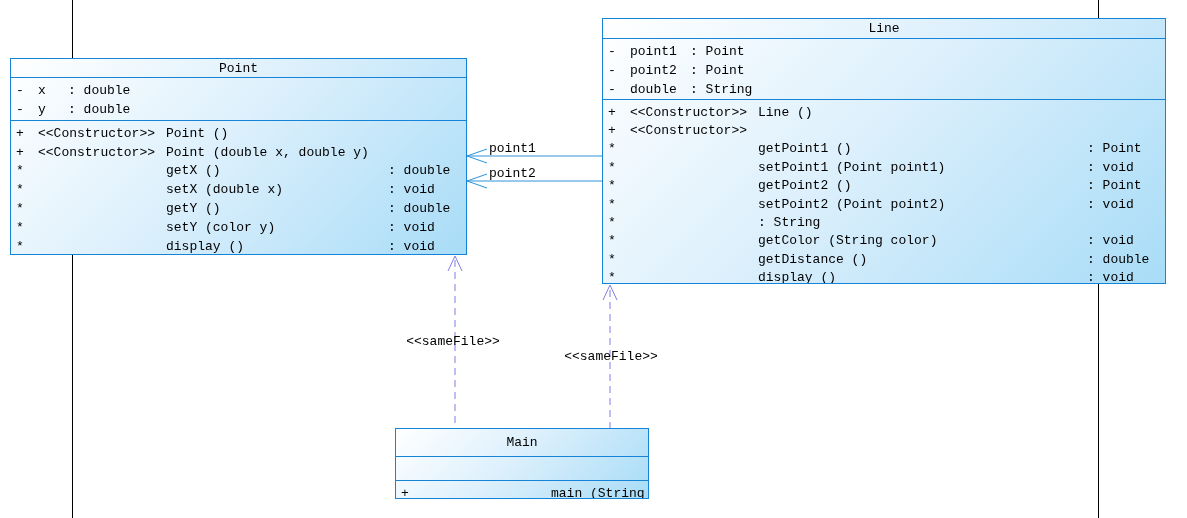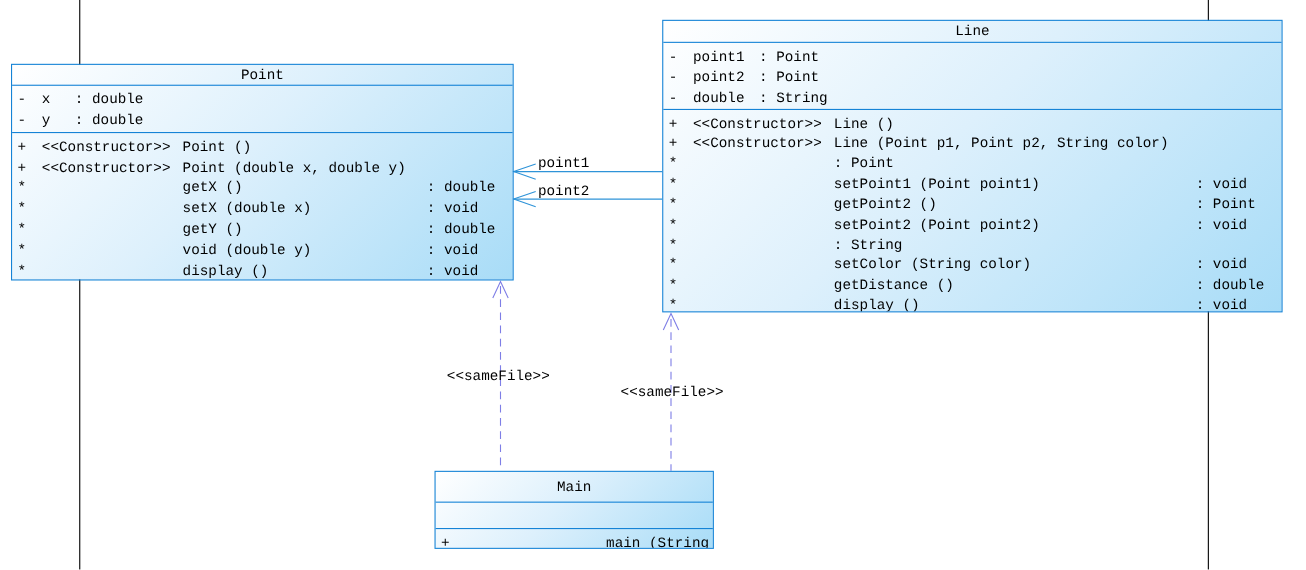--- a/index.html
+++ b/index.html
@@ -88,41 +88,41 @@
     <div class="compartment attrs" style="height:43px;">
         <div class="row attr"><span class="visibility-marker">-</span><span class="attr-name">x</span><span class="attr-type">: double</span></div>
         <div class="row attr"><span class="visibility-marker">-</span><span class="attr-name">y</span><span class="attr-type">: double</span></div>
       </div>
     <div class="compartment methods">
         <div class="row method"><span class="visibility-marker">+</span><span class="stereotype">&lt;&lt;Constructor&gt;&gt;</span><span class="signature">Point ()</span><span class="returns"></span></div>
         <div class="row method"><span class="visibility-marker">+</span><span class="stereotype">&lt;&lt;Constructor&gt;&gt;</span><span class="signature">Point (double x, double y)</span><span class="returns"></span></div>
         <div class="row method"><span class="visibility-marker">*</span><span class="stereotype"></span><span class="signature">getX ()</span><span class="returns">: double</span></div>
         <div class="row method"><span class="visibility-marker">*</span><span class="stereotype"></span><span class="signature">setX (double x)</span><span class="returns">: void</span></div>
         <div class="row method"><span class="visibility-marker">*</span><span class="stereotype"></span><span class="signature">getY ()</span><span class="returns">: double</span></div>
-        <div class="row method"><span class="visibility-marker">*</span><span class="stereotype"></span><span class="signature">void (double y)</span><span class="returns">: void</span></div>
+        <div class="row method"><span class="visibility-marker">*</span><span class="stereotype"></span><span class="signature">setY (color y)</span><span class="returns">: void</span></div>
         <div class="row method"><span class="visibility-marker">*</span><span class="stereotype"></span><span class="signature">display ()</span><span class="returns">: void</span></div>
       </div>
   </div>
 
   <div class="uml-class line-box" style="left:602px;top:18px;width:564px;height:266px;">
     <div class="uml-title" style="height:20px;">Line</div>
     <div class="compartment attrs" style="height:61px;">
         <div class="row attr"><span class="visibility-marker">-</span><span class="attr-name">point1</span><span class="attr-type">: Point</span></div>
         <div class="row attr"><span class="visibility-marker">-</span><span class="attr-name">point2</span><span class="attr-type">: Point</span></div>
         <div class="row attr"><span class="visibility-marker">-</span><span class="attr-name">double</span><span class="attr-type">: String</span></div>
       </div>
     <div class="compartment methods">
         <div class="row method"><span class="visibility-marker">+</span><span class="stereotype">&lt;&lt;Constructor&gt;&gt;</span><span class="signature">Line ()</span><span class="returns"></span></div>
-        <div class="row method"><span class="visibility-marker">+</span><span class="stereotype">&lt;&lt;Constructor&gt;&gt;</span><span class="signature">Line (Point p1, Point p2, String color)</span><span class="returns"></span></div>
-        <div class="row method"><span class="visibility-marker">*</span><span class="stereotype"></span><span class="returns">: Point</span></div>
+        <div class="row method"><span class="visibility-marker">+</span><span class="stereotype">&lt;&lt;Constructor&gt;&gt;</span><span class="returns"></span></div>
+        <div class="row method"><span class="visibility-marker">*</span><span class="stereotype"></span><span class="signature">getPoint1 ()</span><span class="returns">: Point</span></div>
         <div class="row method"><span class="visibility-marker">*</span><span class="stereotype"></span><span class="signature">setPoint1 (Point point1)</span><span class="returns">: void</span></div>
         <div class="row method"><span class="visibility-marker">*</span><span class="stereotype"></span><span class="signature">getPoint2 ()</span><span class="returns">: Point</span></div>
         <div class="row method"><span class="visibility-marker">*</span><span class="stereotype"></span><span class="signature">setPoint2 (Point point2)</span><span class="returns">: void</span></div>
         <div class="row method"><span class="visibility-marker">*</span><span class="stereotype"></span><span class="returns">: String</span></div>
-        <div class="row method"><span class="visibility-marker">*</span><span class="stereotype"></span><span class="signature">setColor (String color)</span><span class="returns">: void</span></div>
+        <div class="row method"><span class="visibility-marker">*</span><span class="stereotype"></span><span class="signature">getColor (String color)</span><span class="returns">: void</span></div>
         <div class="row method"><span class="visibility-marker">*</span><span class="stereotype"></span><span class="signature">getDistance ()</span><span class="returns">: double</span></div>
         <div class="row method"><span class="visibility-marker">*</span><span class="stereotype"></span><span class="signature">display ()</span><span class="returns">: void</span></div>
       </div>
   </div>
 
   <div class="uml-class main-box" style="left:395px;top:428px;width:254px;height:71px;">
     <div class="uml-title" style="height:28px;">Main</div>
     <div class="compartment attrs" style="height:24px;"></div>
     <div class="compartment methods">
         <div class="row method"><span class="visibility-marker">+</span><span class="stereotype"></span><span class="signature">main (String args[])</span></div>

